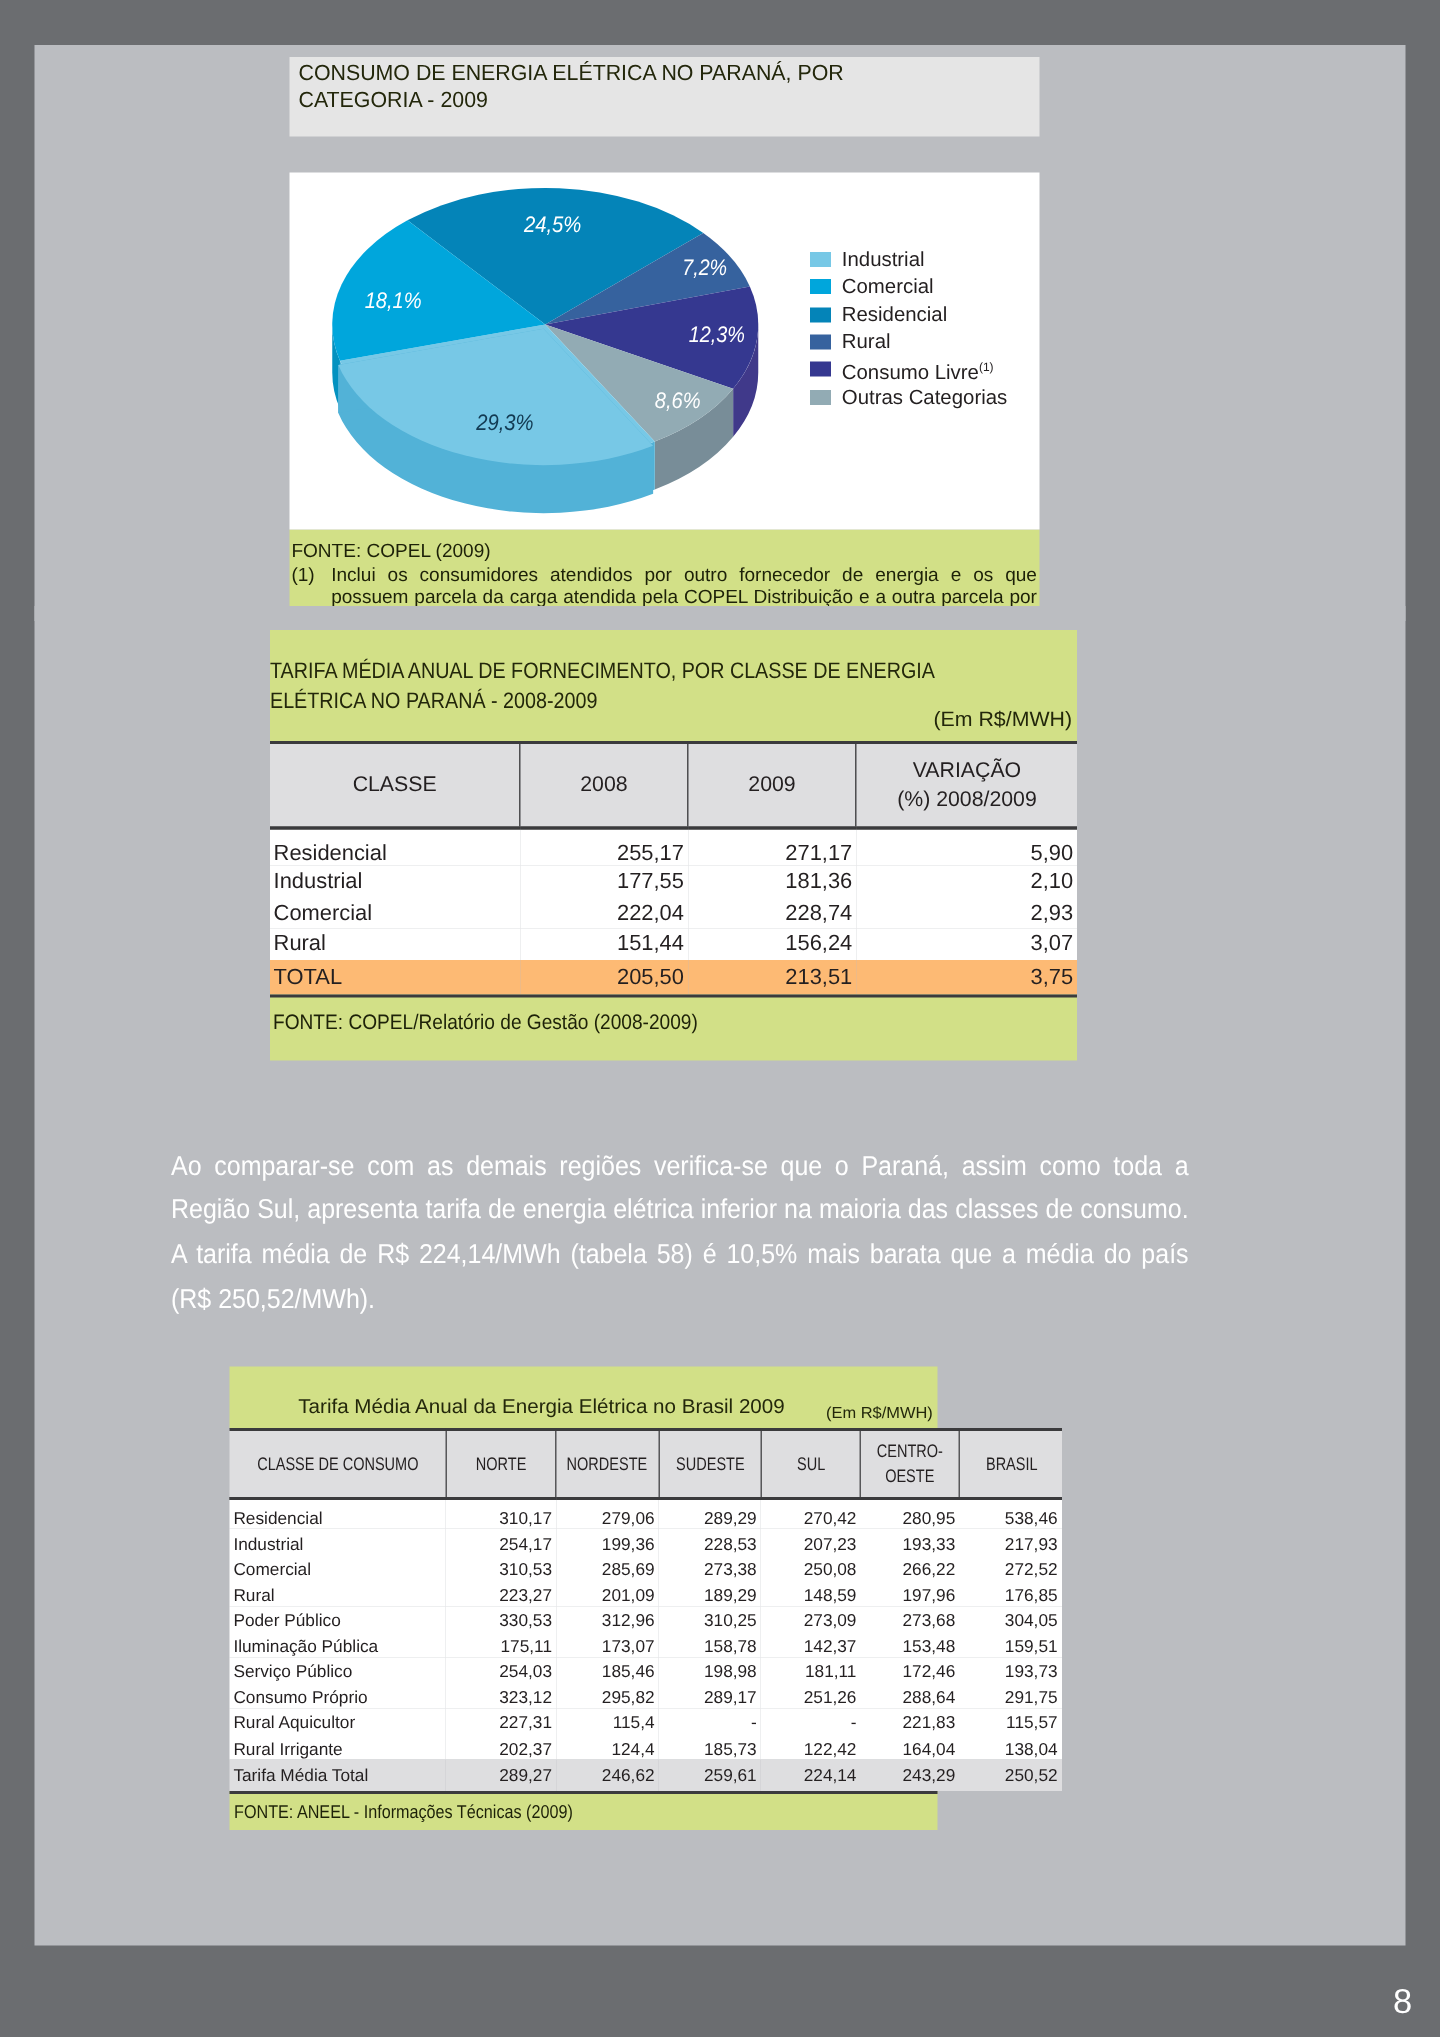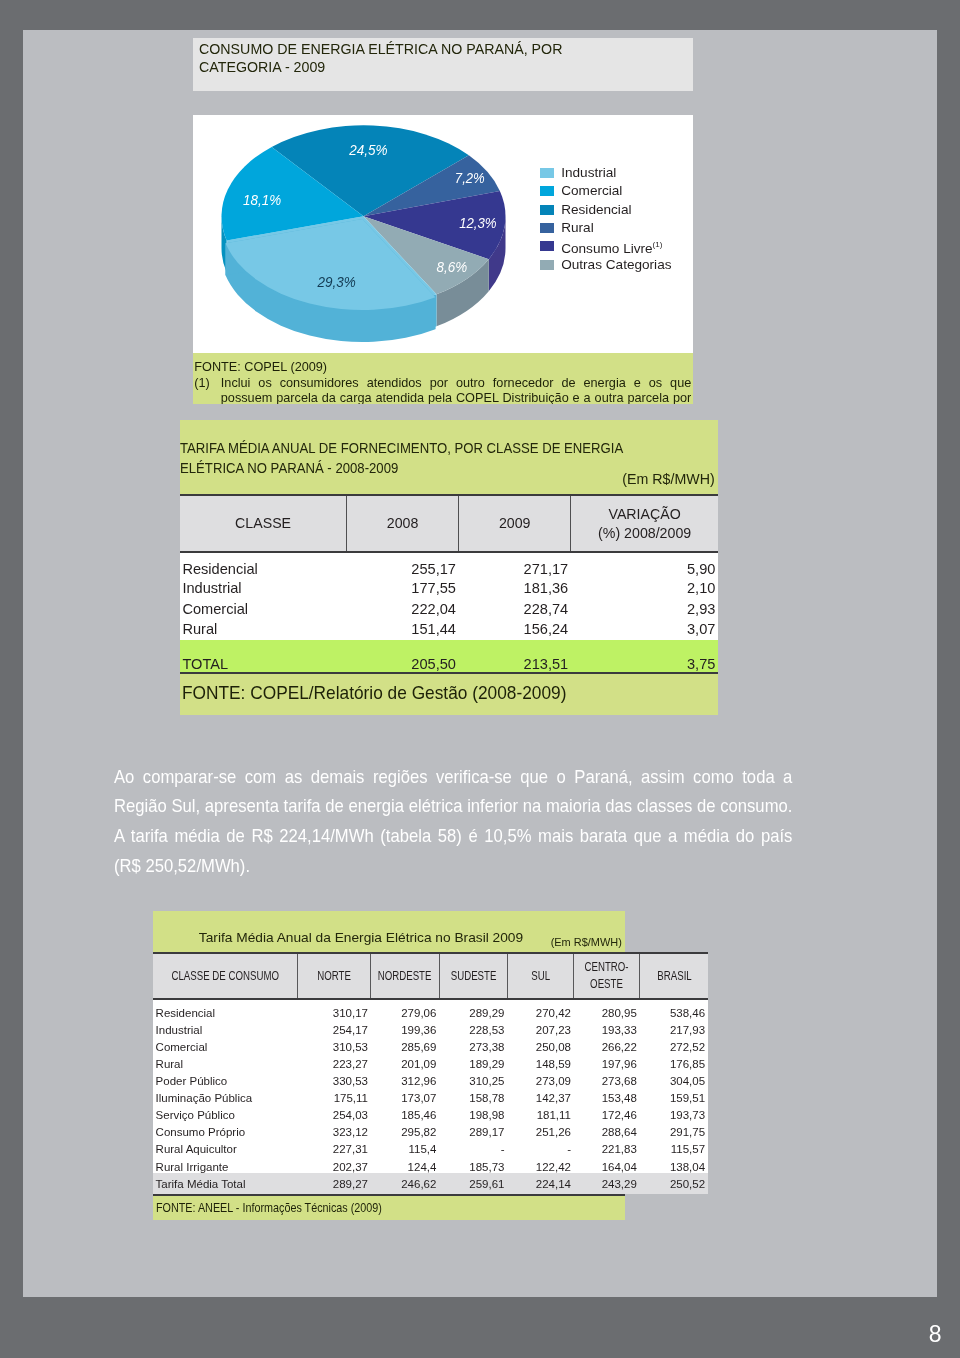--- a/index.html
+++ b/index.html
@@ -44,23 +44,23 @@
           white-space:nowrap;transform:scaleX(1.03);transform-origin:right bottom;}
   table.tbl{border-collapse:collapse;width:100%;table-layout:fixed;}
   #t2 .hrow th{background:#dedee0;font-size:14.2px;color:#231f20;font-weight:normal;
                height:56.7px;vertical-align:middle;border-left:1px solid #4f4f51;
                line-height:19px;padding:0;box-sizing:border-box;}
   #t2 .hrow th:first-child{border-left:none;}
   #t2 table{border-top:2.2px solid #3b3b3d;}
   #t2 .hrow th{border-bottom:2.2px solid #3b3b3d;}
   #t2 tbody td{font-size:14.6px;color:#231f20;height:20.75px;background:#fff;box-sizing:border-box;
                padding:0 2.6px 0 2.4px;}
-  #t2 tbody tr.total td{background:#bef264;height:23.6px;vertical-align:top;padding-top:16px;}
+  #t2 tbody tr.total td{background:#fdba74;height:23.6px;vertical-align:top;padding-top:4px;}
   #t2 tbody tr:first-child td{height:25.55px;vertical-align:bottom;padding-bottom:0px;}
-  .t2src{background:#d2e087;color:#1d2108;font-size:19px;height:43.4px;
+  .t2src{background:#d2e087;color:#1d2108;font-size:14px;height:43.4px;
          box-sizing:border-box;padding:8px 0 0 2.2px;
          border-top:2.2px solid #3b3b3d;}
   .t2src span{display:inline-block;transform:scaleX(0.91);transform-origin:left top;}
 
   
   #para{position:absolute;left:90.7px;top:358.9px;width:741px;color:#ffffff;
         font-size:18.2px;line-height:29.6px;text-align:justify;
         transform:scaleX(0.9155);transform-origin:left top;
         text-align-last:left;}
 

